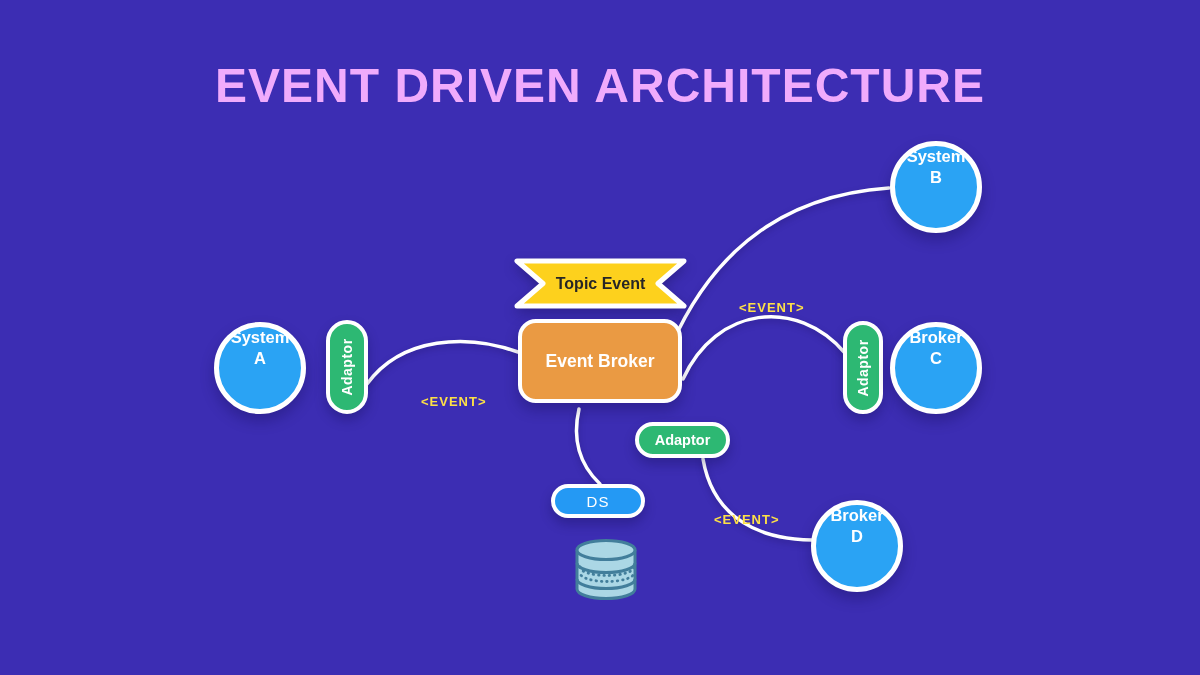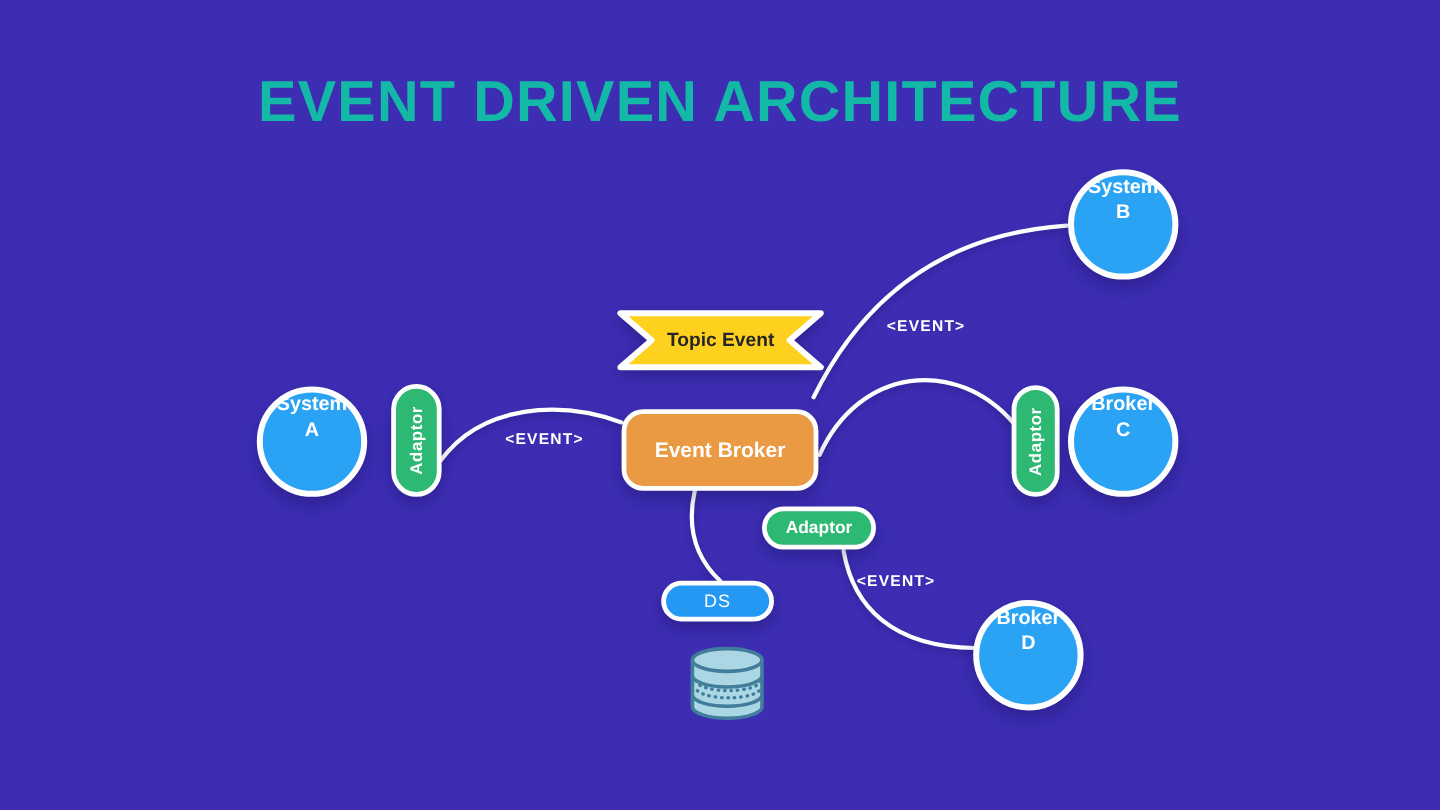--- a/index.html
+++ b/index.html
@@ -13,21 +13,21 @@
     height: 675px;
     background: #3c2db3;
     overflow: hidden;
   }
   .title {
     position: absolute;
     top: 58px;
     left: 0;
     width: 100%;
     text-align: center;
-    color: #14b8a6;
+    color: #f0abfc;
     font-size: 48px;
     font-weight: bold;
     letter-spacing: 1px;
   }
   .svg-layer {
     position: absolute;
     inset: 0;
     z-index: 1;
   }
   .edge {
@@ -80,23 +80,23 @@
     display: flex;
     align-items: center;
     justify-content: center;
     color: #ffffff;
     font-weight: bold;
     font-size: 14.5px;
     box-shadow: 0 6px 12px rgba(12, 6, 60, 0.28);
   }
   .broker {
     left: 518px;
-    top: 341px;
+    top: 319px;
     width: 164px;
-    height: 68px;
+    height: 84px;
     border-radius: 18px;
     background: #ea9a43;
     border: 4px solid #ffffff;
     display: flex;
     align-items: center;
     justify-content: center;
     color: #ffffff;
     font-weight: bold;
     font-size: 17.5px;
     box-shadow: 0 7px 14px rgba(12, 6, 60, 0.28);
@@ -127,25 +127,26 @@
     align-items: center;
     justify-content: center;
     color: #262626;
     font-weight: bold;
     font-size: 16px;
     z-index: 2;
   }
   .edge-label {
     position: absolute;
     z-index: 2;
-    color: #ffffff;
+    color: #fde047;
     font-weight: bold;
     font-size: 13px;
     letter-spacing: 1px;
     white-space: nowrap;
+    margin-top: 36px;
   }
 </style>
 </head>
 <body>
 
 <div class="stage">
 
   <div class="title">EVENT DRIVEN ARCHITECTURE</div>
 
   <svg class="svg-layer" width="1200" height="675" viewBox="0 0 1200 675">

